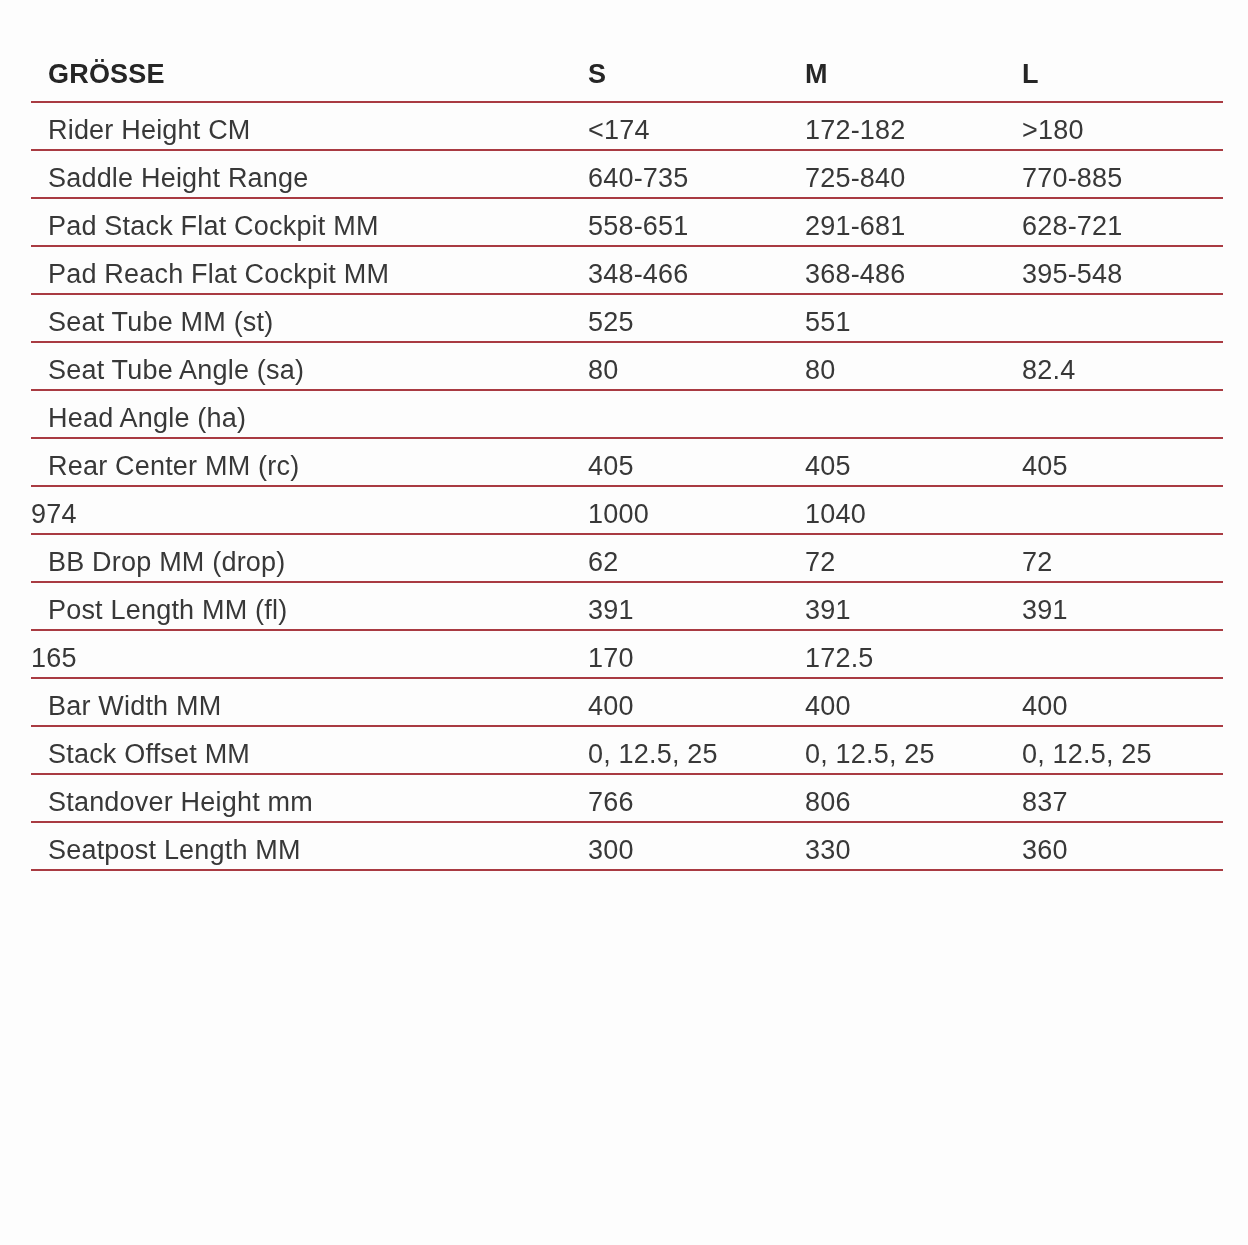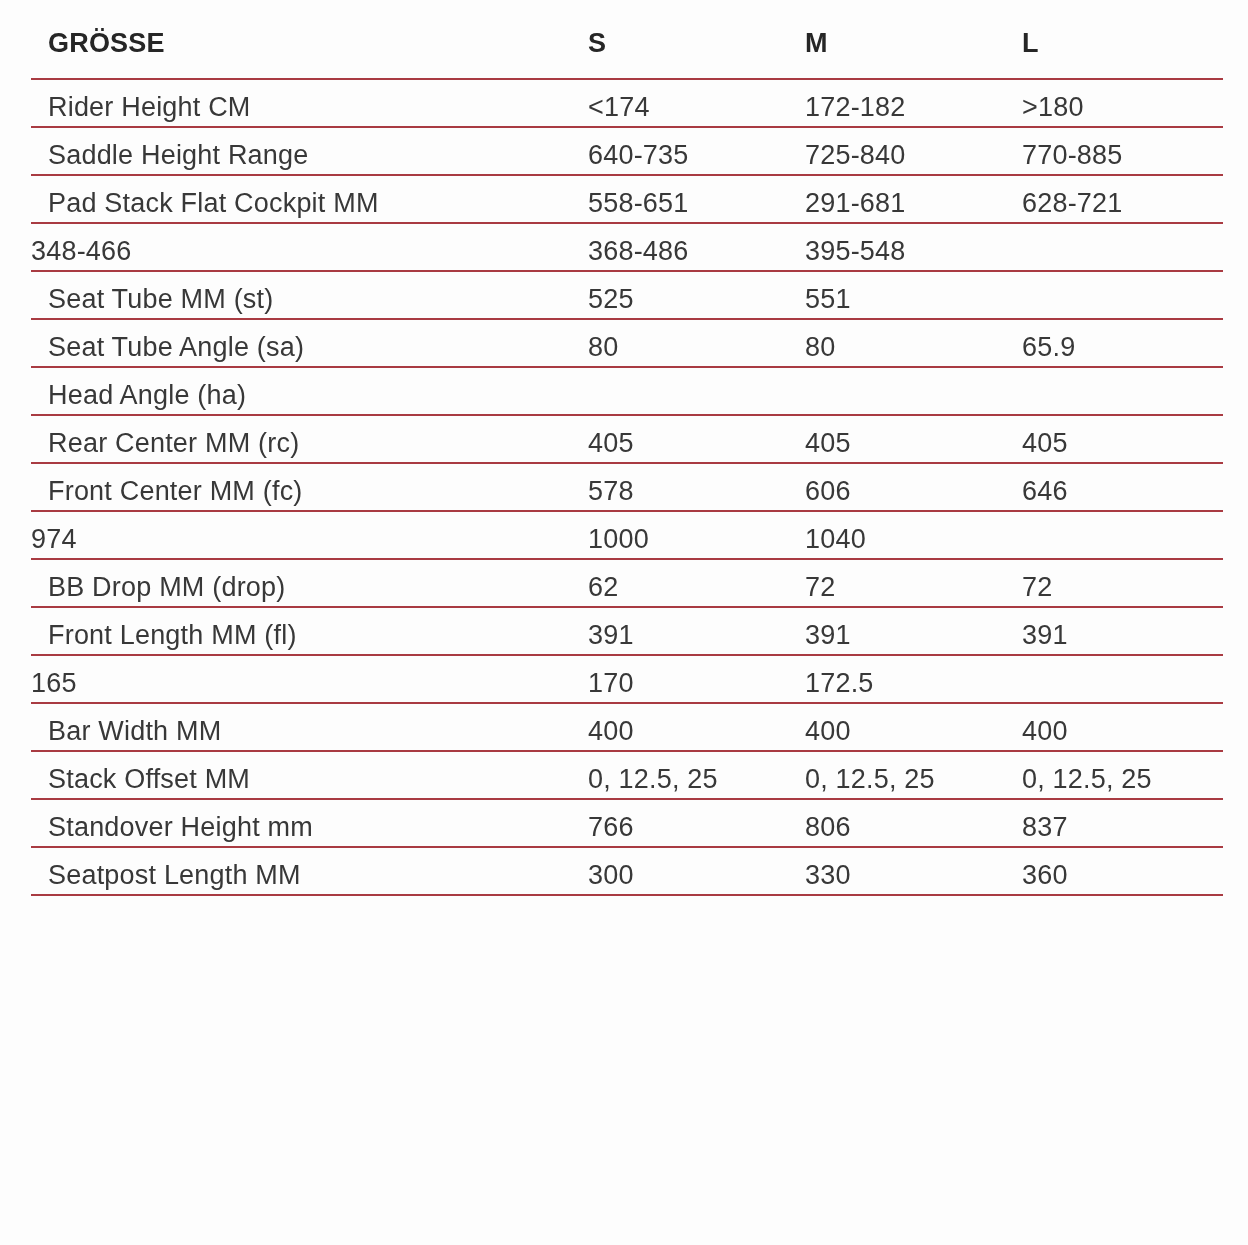--- a/index.html
+++ b/index.html
@@ -20,24 +20,25 @@
   .row {
     display: grid;
     grid-template-columns: 557px 217px 217px 1fr;
     align-items: center;
     height: 48px;
     box-sizing: border-box;
     padding-top: 9px;
     border-bottom: 2px solid #a93b42;
   }
   .header-row {
-    height: 80px;
+    height: 63px;
     font-weight: 700;
     color: #262626;
     letter-spacing: 0.4px;
+    margin-top: 40px;
   }
   .cell {
     font-size: 27px;
     line-height: 1.1;
     white-space: nowrap;
     letter-spacing: 0.2px;
   }
   .label-cell {
     padding-left: 17px;
   }
@@ -68,74 +69,69 @@
   </div>
 
   <div class="row body-row">
     <div class="cell label-cell">Pad Stack Flat Cockpit MM</div>
     <div class="cell">558-651</div>
     <div class="cell">291-681</div>
     <div class="cell">628-721</div>
   </div>
 
   <div class="row body-row">
+    <div class="cell label-cell">Pad Reach Flat Cockpit MM</div>
     <div class="cell">348-466</div>
     <div class="cell">368-486</div>
     <div class="cell">395-548</div>
   </div>
 
   <div class="row body-row">
     <div class="cell label-cell">Seat Tube MM (st)</div>
     <div class="cell">525</div>
     <div class="cell">551</div>
   </div>
 
   <div class="row body-row">
     <div class="cell label-cell">Seat Tube Angle (sa)</div>
     <div class="cell">80</div>
     <div class="cell">80</div>
-    <div class="cell">65.9</div>
+    <div class="cell">82.4</div>
   </div>
 
   <div class="row body-row">
     <div class="cell label-cell">Head Angle (ha)</div>
     <div class="cell"></div>
     <div class="cell"></div>
     <div class="cell"></div>
   </div>
 
   <div class="row body-row">
     <div class="cell label-cell">Rear Center MM (rc)</div>
     <div class="cell">405</div>
     <div class="cell">405</div>
     <div class="cell">405</div>
   </div>
 
-  <div class="row body-row">
-    <div class="cell label-cell">Front Center MM (fc)</div>
-    <div class="cell">578</div>
-    <div class="cell">606</div>
-    <div class="cell">646</div>
-  </div>
 
   <div class="row body-row">
     <div class="cell">974</div>
     <div class="cell">1000</div>
     <div class="cell">1040</div>
   </div>
 
   <div class="row body-row">
     <div class="cell label-cell">BB Drop MM (drop)</div>
     <div class="cell">62</div>
     <div class="cell">72</div>
     <div class="cell">72</div>
   </div>
 
   <div class="row body-row">
-    <div class="cell label-cell">Front Length MM (fl)</div>
+    <div class="cell label-cell">Post Length MM (fl)</div>
     <div class="cell">391</div>
     <div class="cell">391</div>
     <div class="cell">391</div>
   </div>
 
   <div class="row body-row">
     <div class="cell">165</div>
     <div class="cell">170</div>
     <div class="cell">172.5</div>
   </div>

